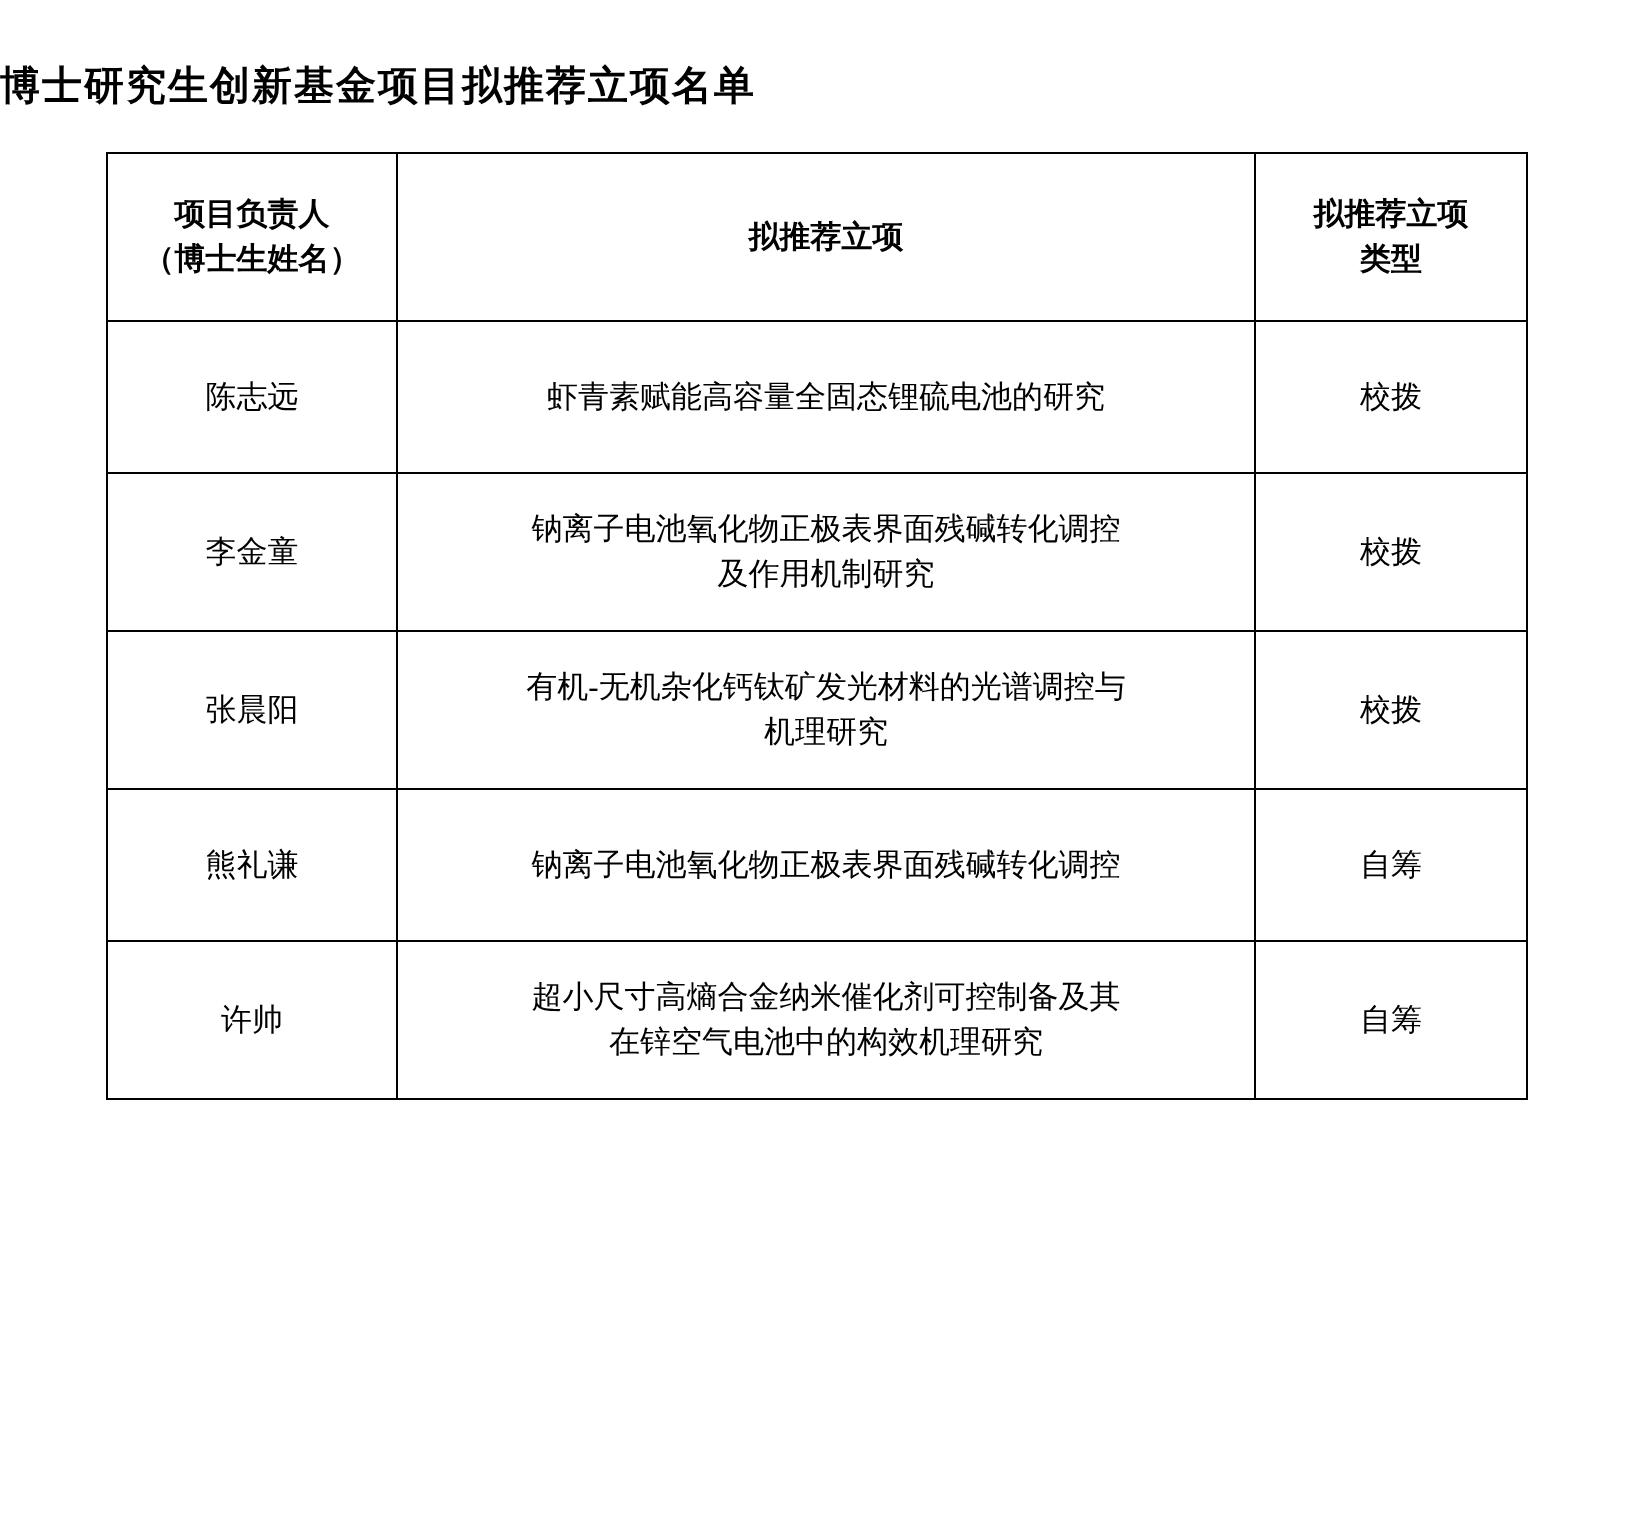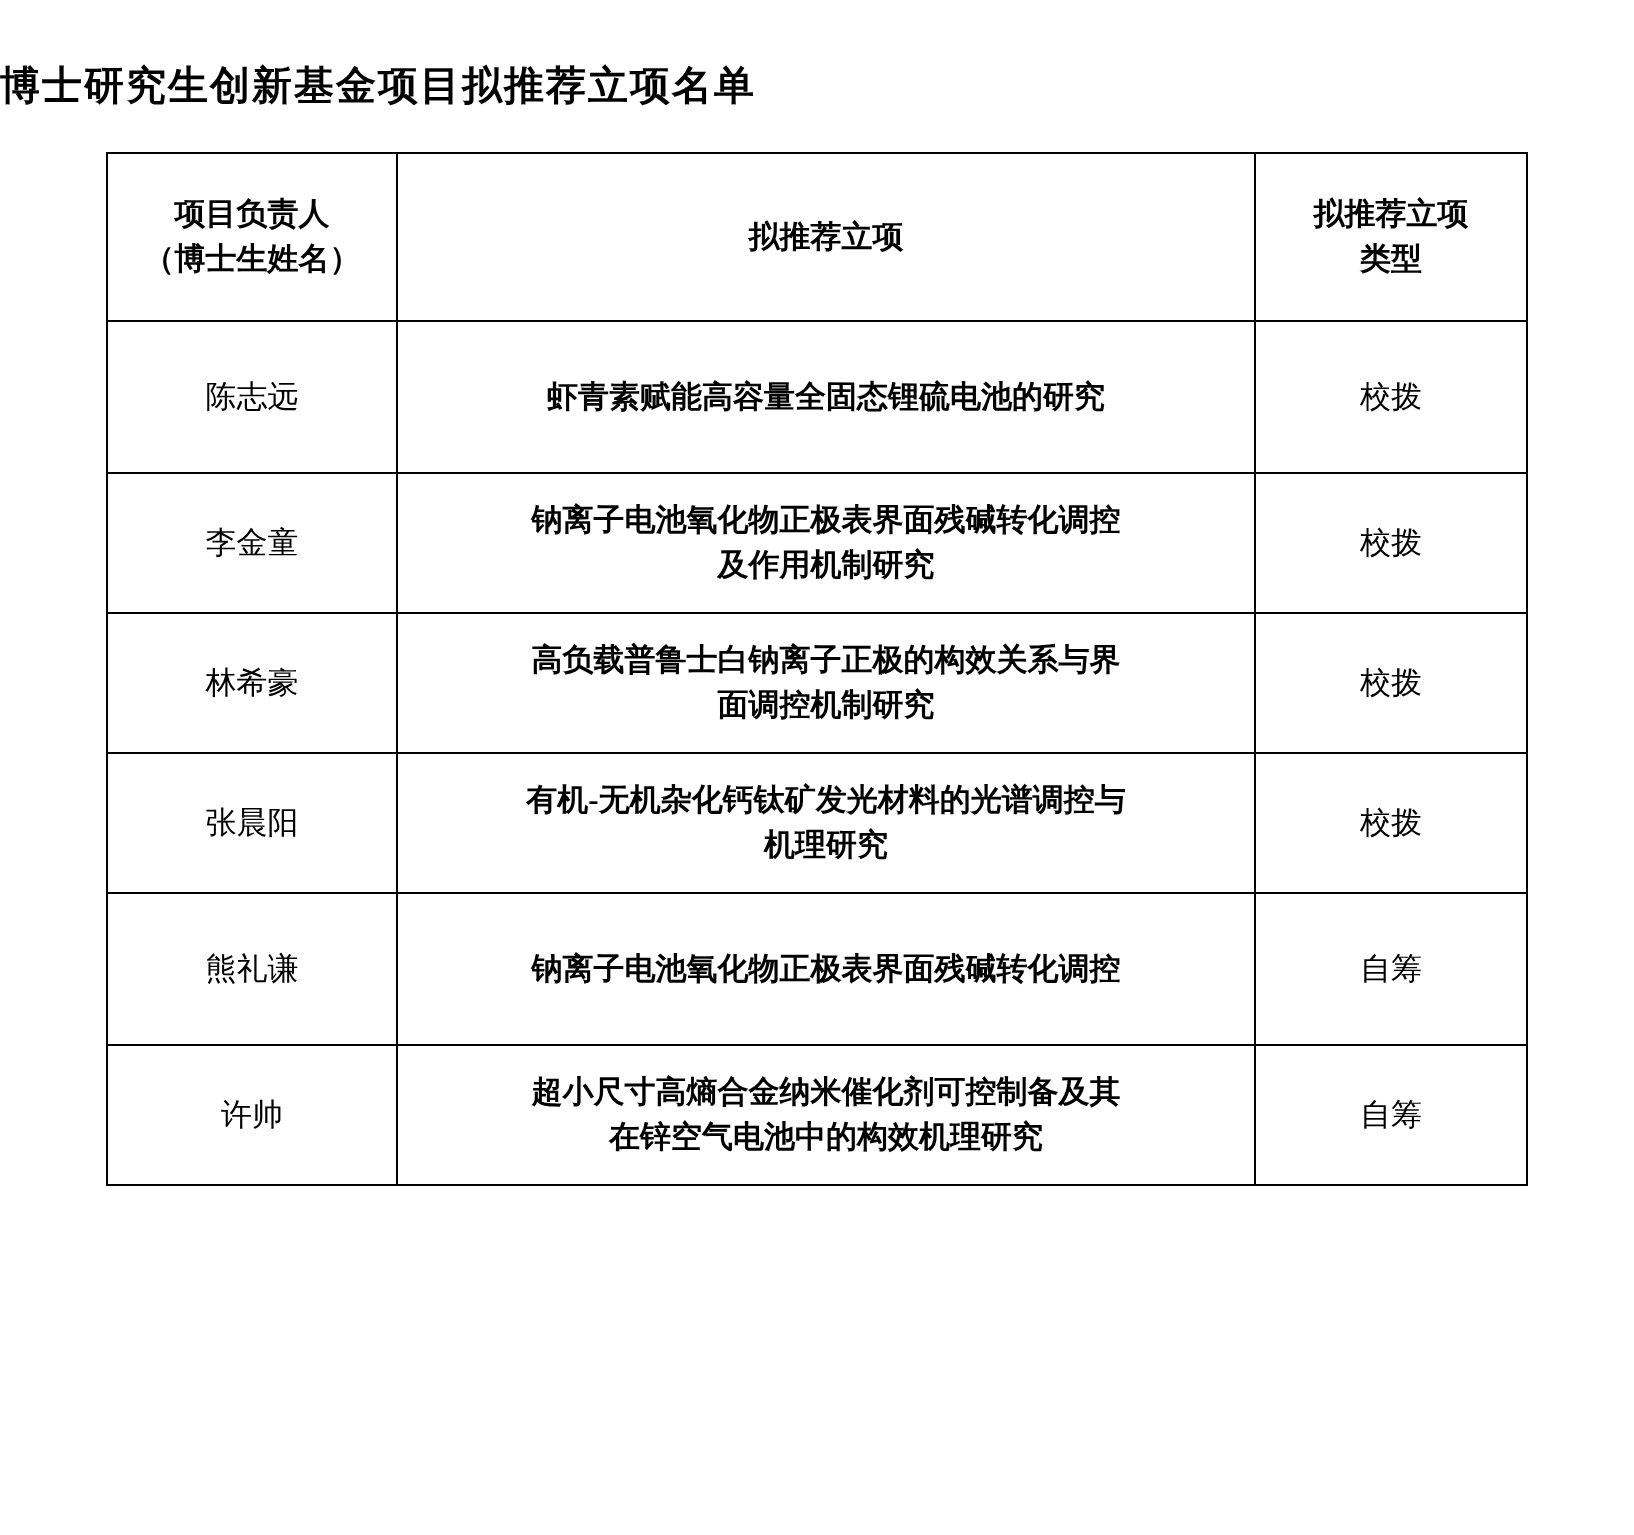--- a/index.html
+++ b/index.html
@@ -55,24 +55,23 @@
   col.c-leader { width: 290px; }
   col.c-topic  { width: 858px; }
   col.c-type   { width: 272px; }
 
   td.leader-cell {
     font-weight: normal;
   }
   td.topic-cell {
     padding-left: 26px;
     padding-right: 26px;
-    font-weight: bold;
   }
   tbody tr { height: 152px; }
-  tbody tr.tall { height: 140px; }
+  tbody tr.tall { height: 158px; }
   .hdr-line { display: block; }
 </style>
 </head>
 <body>
 
 <div class="page">
 
   <h1 class="doc-title">博士研究生创新基金项目拟推荐立项名单</h1>
 
   <table class="listing">
@@ -108,28 +107,20 @@
       <tr class="tall">
         <td class="leader-cell">李金童</td>
         <td class="topic-cell">
           <span class="hdr-line">钠离子电池氧化物正极表界面残碱转化调控</span>
           <span class="hdr-line">及作用机制研究</span>
         </td>
         <td>校拨</td>
       </tr>
 
 
-      <tr class="tall">
-        <td class="leader-cell">林希豪</td>
-        <td class="topic-cell">
-          <span class="hdr-line">高负载普鲁士白钠离子正极的构效关系与界</span>
-          <span class="hdr-line">面调控机制研究</span>
-        </td>
-        <td>校拨</td>
-      </tr>
 
       <tr class="tall">
         <td class="leader-cell">张晨阳</td>
         <td class="topic-cell">
           <span class="hdr-line">有机-无机杂化钙钛矿发光材料的光谱调控与</span>
           <span class="hdr-line">机理研究</span>
         </td>
         <td>校拨</td>
       </tr>
 

